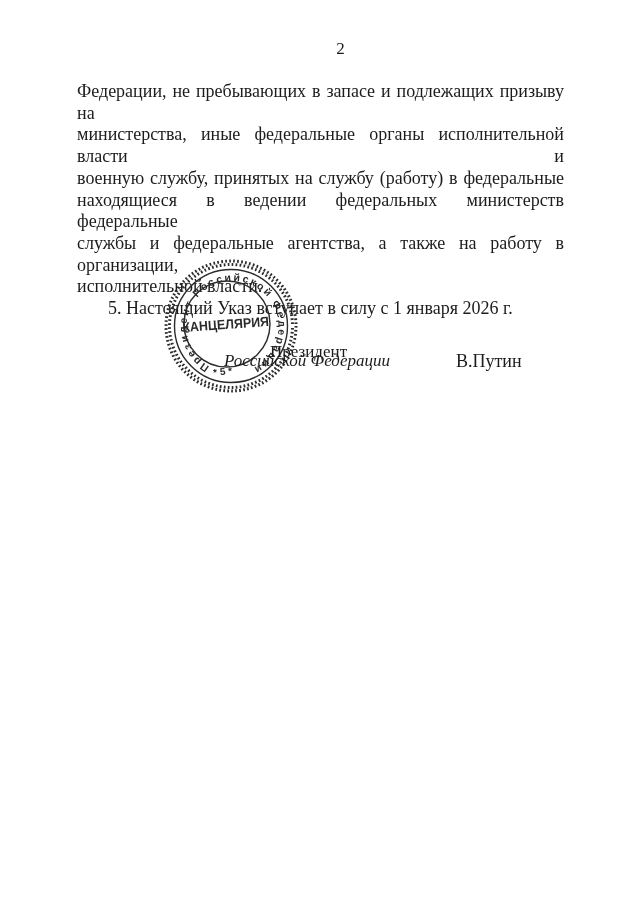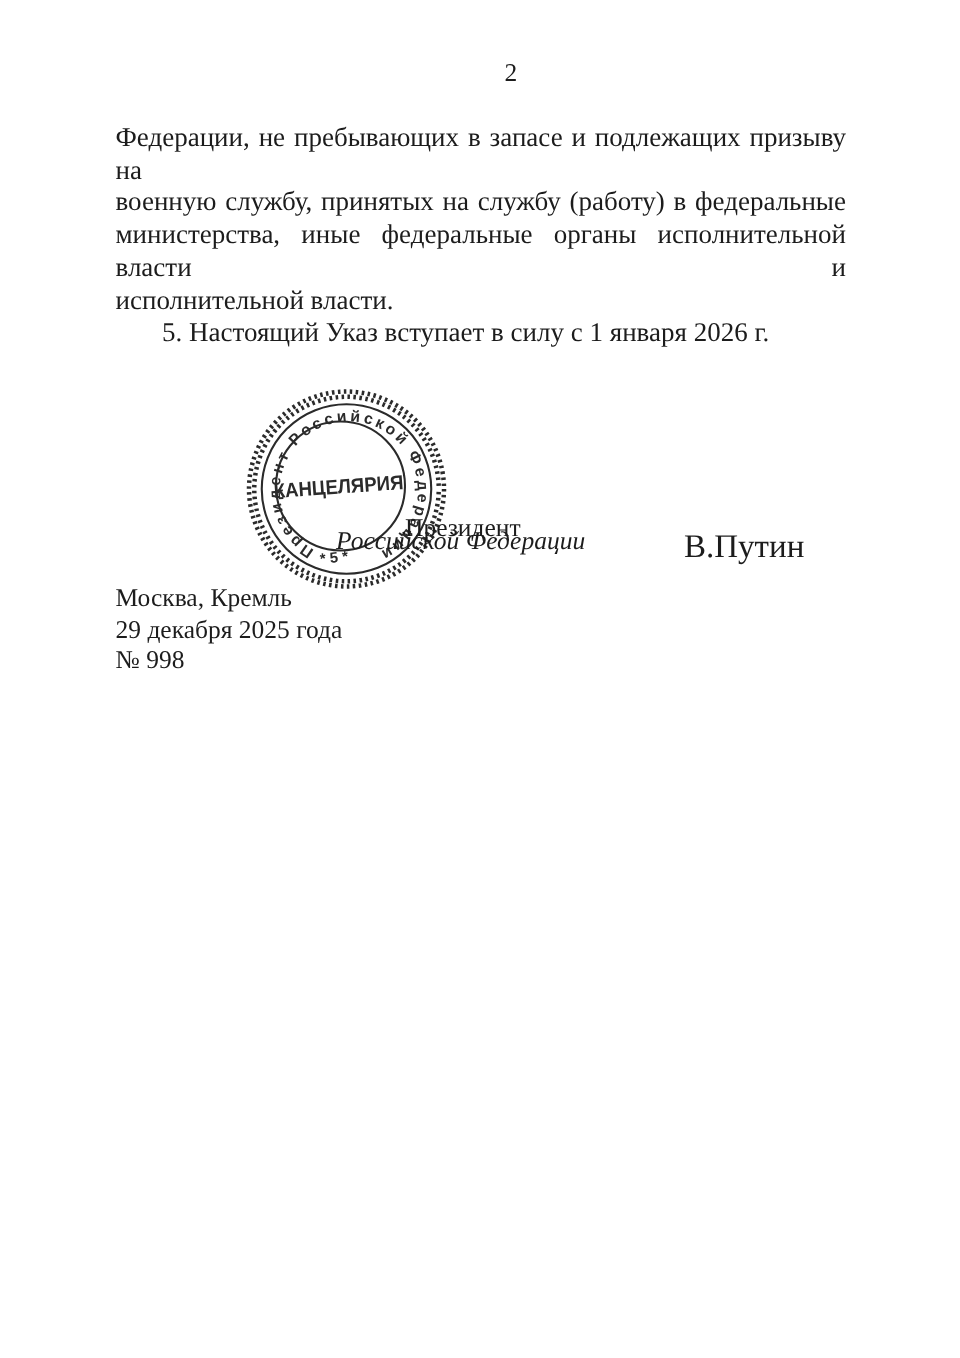--- a/index.html
+++ b/index.html
@@ -63,42 +63,44 @@
     left: 224px;
     top: 351px;
     font-size: 17px;
     white-space: nowrap;
     font-style: italic;
   }
   .sig-name {
     position: absolute;
     left: 456px;
     top: 351px;
-    font-size: 22px;
+    font-size: 18px;
     white-space: nowrap;
   }
   .footer {
     position: absolute;
     left: 77px;
     top: 389px;
     font-size: 17px;
     line-height: 20.7px;
   }
 </style>
 </head>
 <body>
 
 <div class="page">
 
   <div class="page-num">2</div>
 
   <div class="body-text">
     <div class="jline">Федерации, не пребывающих в запасе и подлежащих призыву на</div>
+    <div class="jline">министерства, иные федеральные органы исполнительной власти и</div>
     <div class="jline">военную службу, принятых на службу (работу) в федеральные</div>
-    <div class="jline">министерства, иные федеральные органы исполнительной власти и</div>
+    <div class="jline">находящиеся в ведении федеральных министерств федеральные</div>
+    <div class="jline">службы и федеральные агентства, а также на работу в организации,</div>
     <div class="lastline">исполнительной власти.</div>
     <div class="lastline indent">5. Настоящий Указ вступает в силу с 1 января 2026 г.</div>
   </div>
 
   <svg class="stamp" viewBox="-70 -70 140 140">
 
     <circle r="65" fill="none" stroke-width="3" stroke-dasharray="1.7 2.3" stroke="#2b2b2b"></circle>
     <circle r="61.5" fill="none" stroke-width="3" stroke-dasharray="1.7 2.3" stroke-dashoffset="2" stroke="#2b2b2b"></circle>
 
     <circle r="56.5" fill="none" stroke-width="1.4" stroke="#2b2b2b"></circle>
@@ -114,19 +116,14 @@
 
     <text x="-8" y="49" text-anchor="middle" font-family="Liberation Sans" ,="" sans-serif="" font-size="10" font-weight="bold" transform="rotate(-6 -8 49)" fill="#2b2b2b">* 5 *</text>
 
     <text text-anchor="middle" font-family="Liberation Sans" ,="" sans-serif="" font-size="13.5" font-weight="bold" transform="translate(-5,3) rotate(-4) scale(0.92 1)" fill="#2b2b2b">КАНЦЕЛЯРИЯ</text>
   </svg>
 
   <div class="sig-line1">Президент</div>
   <div class="sig-line2">Российской Федерации</div>
   <div class="sig-name">В.Путин</div>
 
-  <div class="footer">
-    <div>Москва, Кремль</div>
-    <div>29 декабря 2025 года</div>
-    <div>№ 998</div>
-  </div>
 
 </div>
 
 </body></html>

